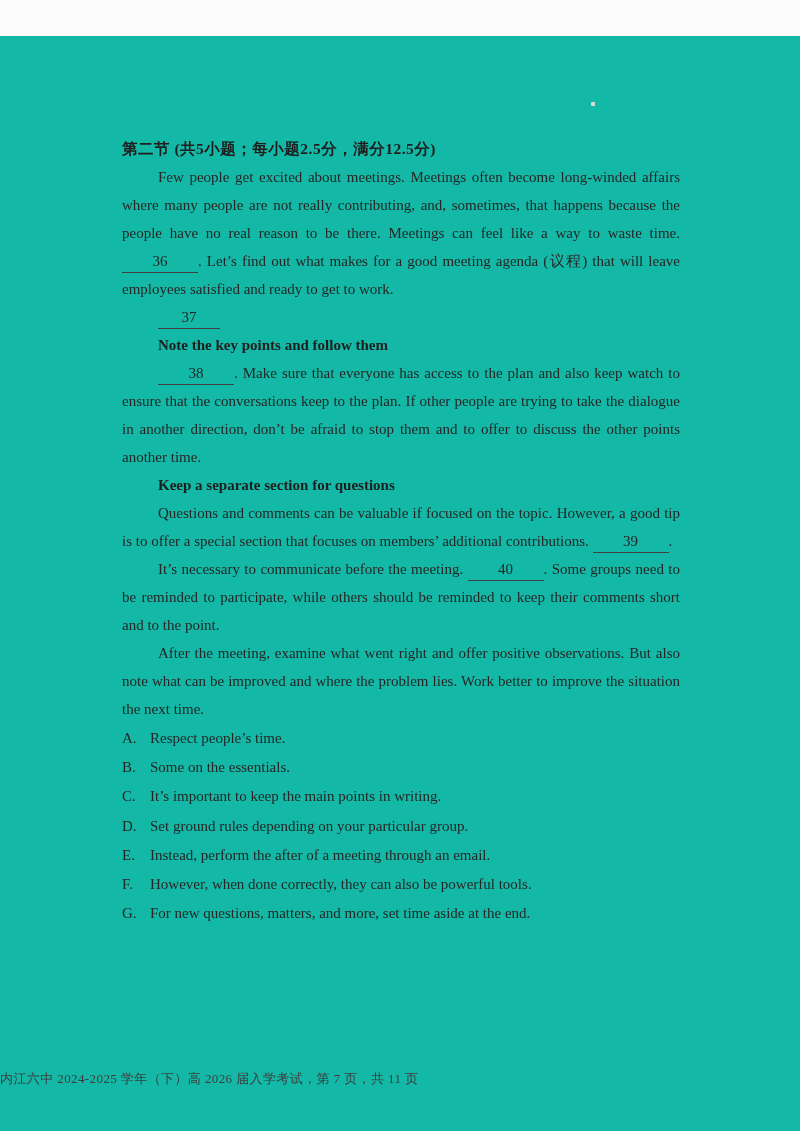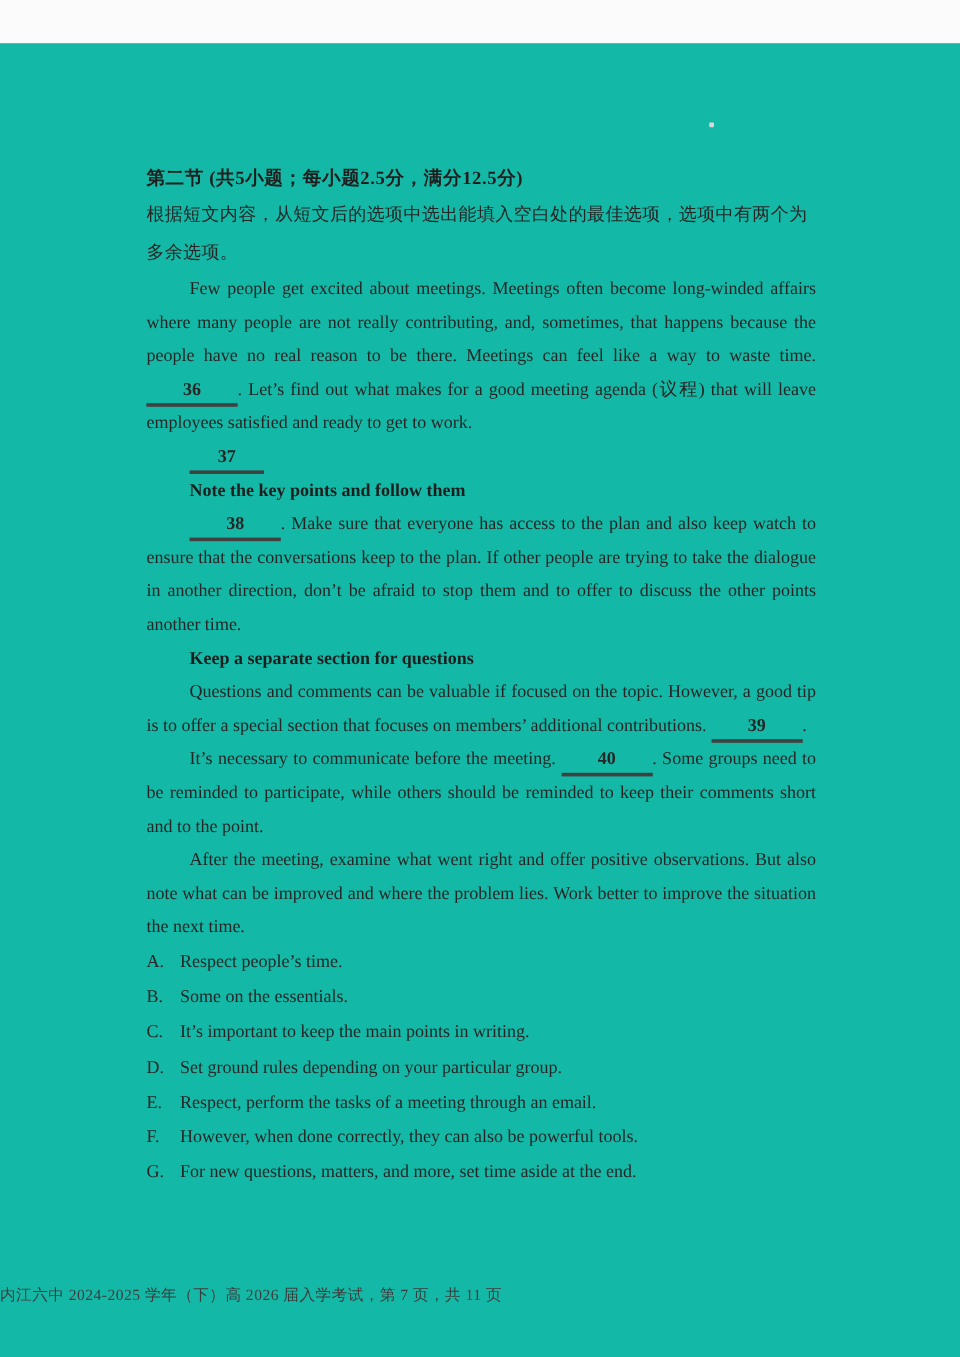--- a/index.html
+++ b/index.html
@@ -45,25 +45,24 @@
   .bold-head {
     margin: 0;
     line-height: 28px;
     font-weight: bold;
     color: #1e1e1e;
     padding-left: 36px;
   }
   .blank {
     display: inline-block;
     min-width: 76px;
-    border-bottom: 3px solid #404040;
+    border-bottom: 1px solid #404040;
     text-align: center;
     text-indent: 0;
     line-height: 22px;
-    font-weight: bold;
   }
   .blank.narrow { min-width: 62px; }
   .standalone-blank {
     margin: 0;
     line-height: 28px;
     padding-left: 36px;
   }
   .options { margin-top: 1px; }
   .option-row {
     display: flex;
@@ -97,21 +96,20 @@
 </head>
 <body>
 
 <div class="page">
   <span class="artifact-dot"></span>
 
   <div class="content">
 
     <div class="sec-heading">第二节 (共5小题；每小题2.5分，满分12.5分)</div>
 
-    <div class="instructions">根据短文内容，从短文后的选项中选出能填入空白处的最佳选项，选项中有两个为多余选项。</div>
 
     <p class="para indent"><span>Few people get excited about meetings. Meetings often become long-winded affairs where many people are not really contributing, and, sometimes, that happens because the people have no real reason to be there. Meetings can feel like a way to waste time.</span> <span class="blank">36</span><span>. Let’s find out what makes for a good meeting agenda (议程) that will leave employees satisfied and ready to get to work.</span></p>
 
     <p class="standalone-blank"><span class="blank narrow">37</span></p>
 
 
     <p class="bold-head">Note the key points and follow them</p>
 
     <p class="para indent"><span class="blank">38</span><span>. Make sure that everyone has access to the plan and also keep watch to ensure that the conversations keep to the plan. If other people are trying to take the dialogue in another direction, don’t be afraid to stop them and to offer to discuss the other points another time.</span></p>
 
@@ -136,21 +134,21 @@
       <p class="option-row">
           <span class="opt-letter">C.</span>
           <span class="opt-text">It’s important to keep the main points in writing.</span>
         </p>
       <p class="option-row">
           <span class="opt-letter">D.</span>
           <span class="opt-text">Set ground rules depending on your particular group.</span>
         </p>
       <p class="option-row">
           <span class="opt-letter">E.</span>
-          <span class="opt-text">Respect, perform the tasks of a meeting through an email.</span>
+          <span class="opt-text">Instead, perform the after of a meeting through an email.</span>
         </p>
       <p class="option-row">
           <span class="opt-letter">F.</span>
           <span class="opt-text">However, when done correctly, they can also be powerful tools.</span>
         </p>
       <p class="option-row">
           <span class="opt-letter">G.</span>
           <span class="opt-text">For new questions, matters, and more, set time aside at the end.</span>
         </p>
     </div>

